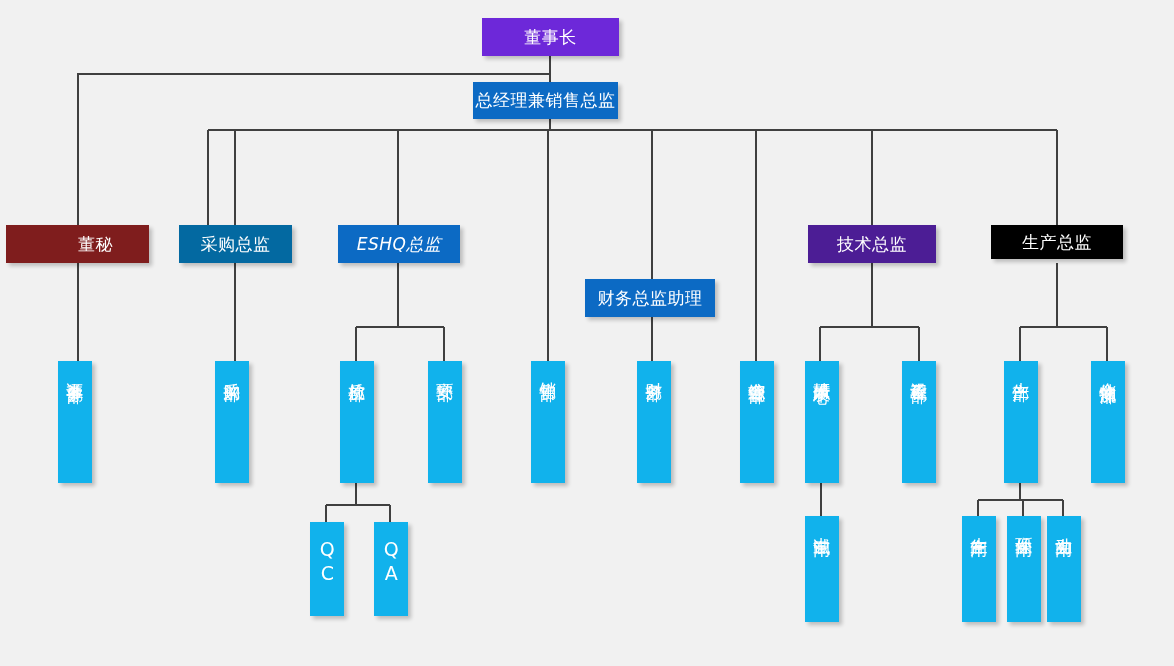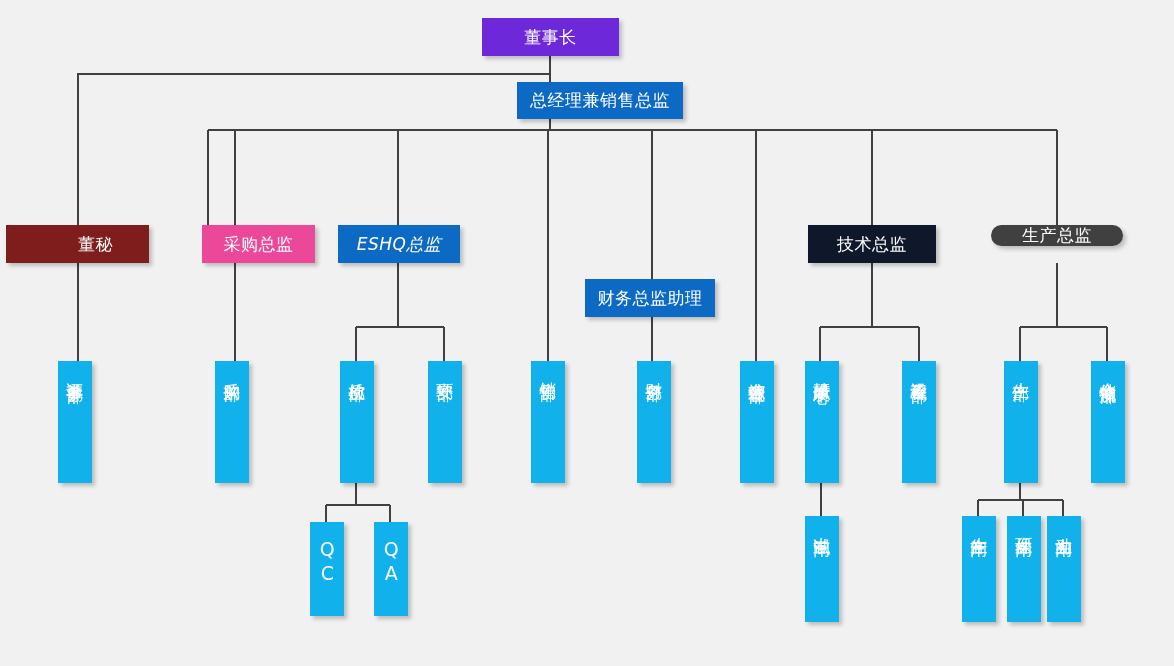--- a/index.html
+++ b/index.html
@@ -105,27 +105,27 @@
       <path d="M 821 483 L 821 516" stroke="#404040" stroke-width="1.4" fill="none" shape-rendering="crispEdges"></path>
       <path d="M 1020 483 L 1020 500" stroke="#404040" stroke-width="1.4" fill="none" shape-rendering="crispEdges"></path>
       <path d="M 978 500 L 1063 500" stroke="#404040" stroke-width="1.4" fill="none" shape-rendering="crispEdges"></path>
       <path d="M 978 500 L 978 516" stroke="#404040" stroke-width="1.4" fill="none" shape-rendering="crispEdges"></path>
       <path d="M 1023 500 L 1023 516" stroke="#404040" stroke-width="1.4" fill="none" shape-rendering="crispEdges"></path>
       <path d="M 1063 500 L 1063 516" stroke="#404040" stroke-width="1.4" fill="none" shape-rendering="crispEdges"></path>
     </svg>
 
   <div id="nodes-layer">
       <div class="node lvl-dark horiz" style="left: 482px; top: 18px; width: 137px; height: 38px; background: #6d28d9;">董事长</div>
-      <div class="node lvl-dark horiz" style="left: 473px; top: 82px; width: 166px; height: 37px; background: rgb(12, 106, 196); margin-left: 44px;">总经理兼销售总监</div>
+      <div class="node lvl-dark horiz" style="left: 473px; top: 82px; width: 145px; height: 37px; background: rgb(12, 106, 196);">总经理兼销售总监</div>
       <div class="node lvl-dark horiz" style="left: 6px; top: 225px; width: 143px; height: 38px; background: #7f1d1d; padding-left: 36px;">董秘</div>
-      <div class="node lvl-dark horiz" style="left: 179px; top: 225px; width: 113px; height: 38px; background: #ec4899; margin-left: 23px;">采购总监</div>
+      <div class="node lvl-dark horiz" style="left: 179px; top: 225px; width: 113px; height: 38px; background: #0369a1;">采购总监</div>
       <div class="node lvl-dark horiz" style="left: 338px; top: 225px; width: 122px; height: 38px; background: rgb(12, 106, 196); font-style: italic;">ESHQ总监</div>
       <div class="node lvl-dark horiz" style="left: 585px; top: 279px; width: 130px; height: 38px; background: rgb(12, 106, 196);">财务总监助理</div>
-      <div class="node lvl-dark horiz" style="left: 808px; top: 225px; width: 128px; height: 38px; background: #0f172a;">技术总监</div>
-      <div class="node lvl-dark horiz" style="left: 991px; top: 225px; width: 132px; height: 21px; background: #404040; border-radius: 13px;">生产总监</div>
+      <div class="node lvl-dark horiz" style="left: 808px; top: 225px; width: 128px; height: 38px; background: #4c1d95;">技术总监</div>
+      <div class="node lvl-dark horiz" style="left: 991px; top: 225px; width: 132px; height: 34px; background: #000000;">生产总监</div>
       <div class="node lvl-light vert" style="left: 58px; top: 361px; width: 34px; height: 122px; background: rgb(17, 178, 236);">证券事务部</div>
       <div class="node lvl-light vert" style="left: 215px; top: 361px; width: 34px; height: 122px; background: rgb(17, 178, 236);">采购部</div>
       <div class="node lvl-light vert" style="left: 340px; top: 361px; width: 34px; height: 122px; background: rgb(17, 178, 236);">质检部</div>
       <div class="node lvl-light vert" style="left: 428px; top: 361px; width: 34px; height: 122px; background: rgb(17, 178, 236);">安环部</div>
       <div class="node lvl-light vert" style="left: 531px; top: 361px; width: 34px; height: 122px; background: rgb(17, 178, 236);">销售部</div>
       <div class="node lvl-light vert" style="left: 637px; top: 361px; width: 34px; height: 122px; background: rgb(17, 178, 236);">财务部</div>
       <div class="node lvl-light vert" style="left: 740px; top: 361px; width: 34px; height: 122px; background: rgb(17, 178, 236);">综合管理部</div>
       <div class="node lvl-light vert" style="left: 805px; top: 361px; width: 34px; height: 122px; background: rgb(17, 178, 236);">技术研发中心</div>
       <div class="node lvl-light vert" style="left: 902px; top: 361px; width: 34px; height: 122px; background: rgb(17, 178, 236);">设备工程部</div>
       <div class="node lvl-light vert" style="left: 1004px; top: 361px; width: 34px; height: 122px; background: rgb(17, 178, 236);">生产部</div>

